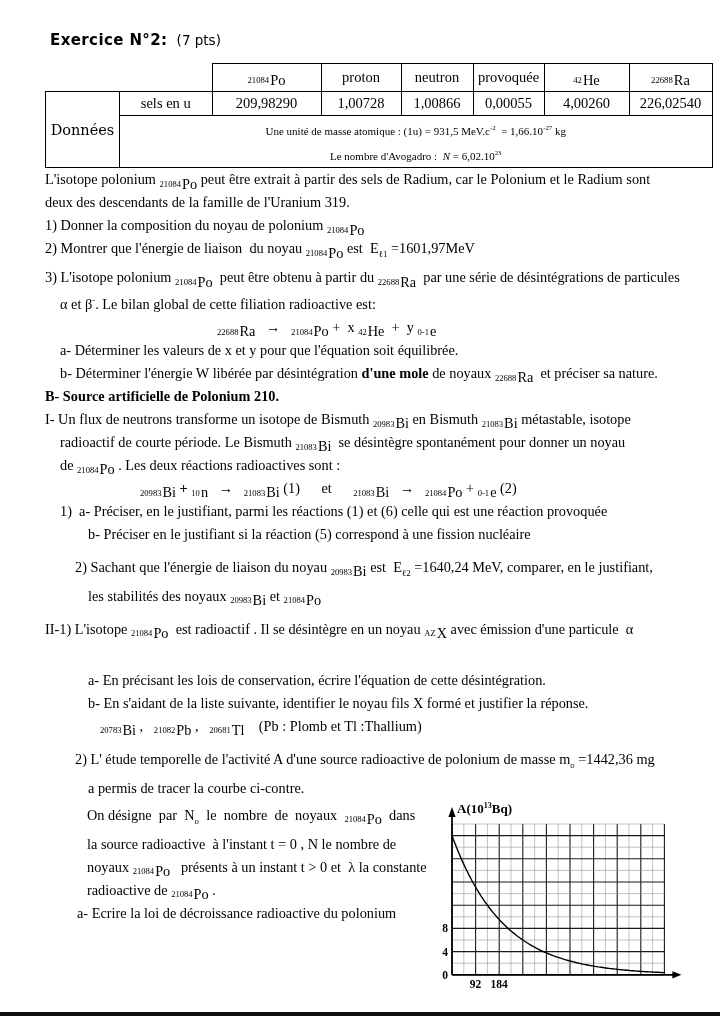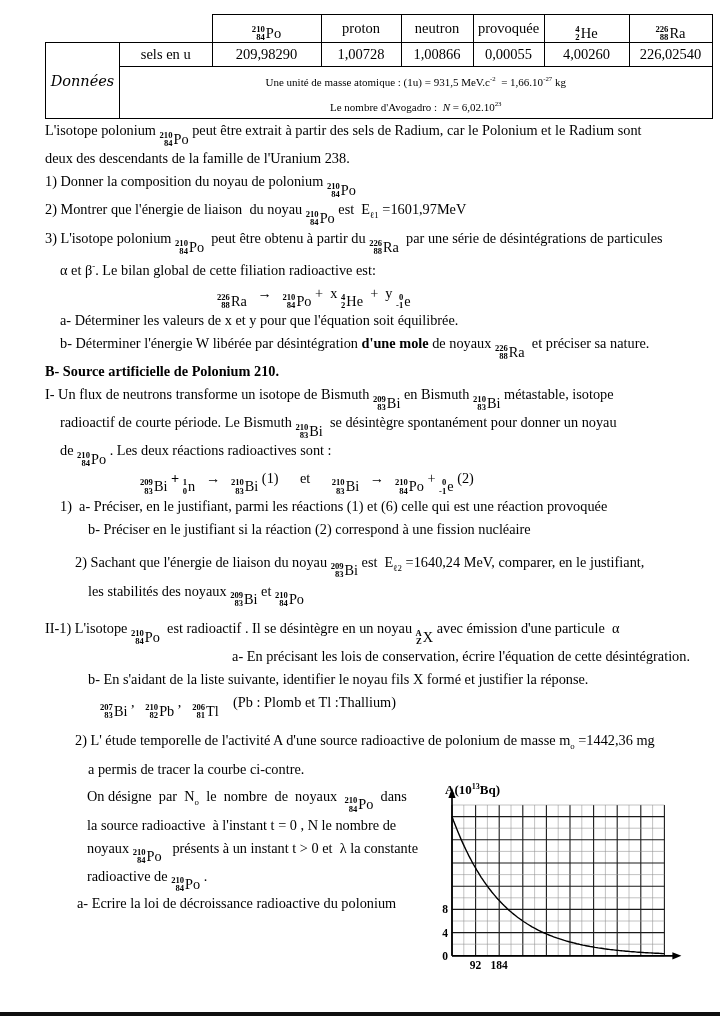--- a/index.html
+++ b/index.html
@@ -14,61 +14,65 @@
 
   
   table.data-table{border-collapse:collapse;margin:14px 0 0 45px;table-layout:fixed;width:628px;}
   table.data-table td,table.data-table th{
     border:1.4px solid #000;font-weight:normal;text-align:center;
     font-size:14.5px;padding:1px 2px;vertical-align:middle;
   }
   table.data-table .nb{border:none;}
   table.data-table th{height:25px;}
   table.data-table .vals td{height:21px;}
-  td.donnees{font-style:italic;font-size:16.5px;font-family:"DejaVu Serif","Liberation Serif",serif;}
+  td.donnees{font-size:16.5px;font-family:"DejaVu Serif","Liberation Serif",serif;}
   td.dlines{text-align:left;padding:3px 6px 4px 8px;}
   td.dlines .dl{font-size:11px;line-height:21px;white-space:pre-wrap;}
 
   
   .content{padding:0 30px 0 45px;}
   .line{font-size:14.3px;line-height:23px;white-space:pre-wrap;}
   .bold{font-weight:bold;}
   .ind1{padding-left:15px;}
   .ind2{padding-left:30px;}
   .ind3{padding-left:43px;}
   .ind4{padding-left:55px;}
   .eq1{padding-left:172px;}
   .eq2{padding-left:95px;}
   .mt-sec{margin-top:20px;}
   .mt-q{}
   .mt-s{margin-top:10px;}
-  .mt-b{margin-top:0;text-align:right;}
+  .mt-b{margin-top:28px;}
 
   sup{font-size:.62em;}
   sub{font-size:.62em;}
 
   
   .nuc{display:inline-flex;align-items:center;vertical-align:-0.18em;}
-  .nuc .stack{display:inline-flex;flex-direction:column;align-items:flex-end;
-    font-size:.60em;line-height:.95;margin-right:1px;font-weight:bold;}
+  .nuc .stack{display:inline-flex;flex-direction:row;align-items:flex-end;
+    font-size:.60em;line-height:.95;margin-right:1px;font-weight:normal;}
   .nuc .sym{line-height:1;}
 
   
   .bottom-block{display:flex;margin-top:4px;}
   .bb-left{width:425px;padding-left:32px;box-sizing:border-box;}
   .bb-left .desc{padding-left:10px;}
   .graph{position:relative;width:255px;height:192px;margin-left:2px;flex:none;}
-  .graph .ylab{position:absolute;top:-3px;left:10px;font-weight:bold;font-size:13px;white-space:nowrap;}
+  .graph .ylab{position:absolute;top:-3px;left:22px;font-weight:bold;font-size:13px;white-space:nowrap;}
   .bottom-bar{position:absolute;left:0;bottom:2px;width:100%;height:4px;background:#0f0f0f;}
 </style>
 </head>
 <body>
 
 <div class="page">
 
+  <div class="title-row">
+    <span class="title-main">Exercice N°2:</span>
+    <span class="title-pts">(7 pts)</span>
+  </div>
 
   <table class="data-table">
     <tbody>
         <tr>
       <td class="nb" style="width:70px"></td>
       <td class="nb" style="width:88px"></td>
       <th style="width:104px"><span class="nuc">
               <span class="stack">
                 <span>210</span>
                 <span>84</span>
@@ -108,37 +112,37 @@
         <div class="dl">Une unité de masse atomique : (1u) = 931,5 MeV.c<sup>-2</sup>  = 1,66.10<sup>-27</sup> kg</div>
         <div class="dl">Le nombre d'Avogadro :  <i>N</i> = 6,02.10<sup>23</sup></div>
       </td>
     </tr>
   </tbody>
     </table>
 
   <div class="content">
 
     <div class="line">L'isotope polonium <span class="nuc"><span class="stack"><span>210</span><span>84</span></span><span class="sym">Po</span></span> peut être extrait à partir des sels de Radium, car le Polonium et le Radium sont</div>
-    <div class="line">deux des descendants de la famille de l'Uranium 238.</div>
+    <div class="line">deux des descendants de la famille de l'Uranium 319.</div>
 
     <div class="line mt-q">1) Donner la composition du noyau de polonium <span class="nuc"><span class="stack"><span>210</span><span>84</span></span><span class="sym">Po</span></span></div>
     <div class="line">2) Montrer que l'énergie de liaison  du noyau <span class="nuc"><span class="stack"><span>210</span><span>84</span></span><span class="sym">Po</span></span> est  E<sub>ℓ1</sub> =1601,97MeV</div>
     <div class="line">3) L'isotope polonium <span class="nuc"><span class="stack"><span>210</span><span>84</span></span><span class="sym">Po</span></span>  peut être obtenu à partir du <span class="nuc"><span class="stack"><span>226</span><span>88</span></span><span class="sym">Ra</span></span>  par une série de désintégrations de particules</div>
     <div class="line ind1">α et β<sup>-</sup>. Le bilan global de cette filiation radioactive est:</div>
     <div class="line eq1"><span class="nuc"><span class="stack"><span>226</span><span>88</span></span><span class="sym">Ra</span></span>   →   <span class="nuc"><span class="stack"><span>210</span><span>84</span></span><span class="sym">Po</span></span> +  x <span class="nuc"><span class="stack"><span>4</span><span>2</span></span><span class="sym">He</span></span>  +  y <span class="nuc"><span class="stack"><span>0</span><span>-1</span></span><span class="sym">e</span></span></div>
     <div class="line ind1">a- Déterminer les valeurs de x et y pour que l'équation soit équilibrée.</div>
     <div class="line ind1">b- Déterminer l'énergie W libérée par désintégration <b>d'une mole</b> de noyaux <span class="nuc"><span class="stack"><span>226</span><span>88</span></span><span class="sym">Ra</span></span>  et préciser sa nature.</div>
 
     <div class="line bold mt-q">B- Source artificielle de Polonium 210.</div>
     <div class="line">I- Un flux de neutrons transforme un isotope de Bismuth <span class="nuc"><span class="stack"><span>209</span><span>83</span></span><span class="sym">Bi</span></span> en Bismuth <span class="nuc"><span class="stack"><span>210</span><span>83</span></span><span class="sym">Bi</span></span> métastable, isotope</div>
     <div class="line ind1">radioactif de courte période. Le Bismuth <span class="nuc"><span class="stack"><span>210</span><span>83</span></span><span class="sym">Bi</span></span>  se désintègre spontanément pour donner un noyau</div>
     <div class="line ind1">de <span class="nuc"><span class="stack"><span>210</span><span>84</span></span><span class="sym">Po</span></span> . Les deux réactions radioactives sont :</div>
     <div class="line eq2"><span class="nuc"><span class="stack"><span>209</span><span>83</span></span><span class="sym">Bi</span></span> <b>+</b> <span class="nuc"><span class="stack"><span>1</span><span>0</span></span><span class="sym">n</span></span>   →   <span class="nuc"><span class="stack"><span>210</span><span>83</span></span><span class="sym">Bi</span></span> (1)      et      <span class="nuc"><span class="stack"><span>210</span><span>83</span></span><span class="sym">Bi</span></span>   →   <span class="nuc"><span class="stack"><span>210</span><span>84</span></span><span class="sym">Po</span></span> + <span class="nuc"><span class="stack"><span>0</span><span>-1</span></span><span class="sym">e</span></span> (2)</div>
     <div class="line ind1">1)  a- Préciser, en le justifiant, parmi les réactions (1) et (6) celle qui est une réaction provoquée</div>
-    <div class="line ind3">b- Préciser en le justifiant si la réaction (2) correspond à une fission nucléaire</div>
+    <div class="line ind3">b- Préciser en le justifiant si la réaction (5) correspond à une fission nucléaire</div>
     <div class="line ind2 mt-s">2) Sachant que l'énergie de liaison du noyau <span class="nuc"><span class="stack"><span>209</span><span>83</span></span><span class="sym">Bi</span></span> est  E<sub>ℓ2</sub> =1640,24 MeV, comparer, en le justifiant,</div>
     <div class="line ind3">les stabilités des noyaux <span class="nuc"><span class="stack"><span>209</span><span>83</span></span><span class="sym">Bi</span></span> et <span class="nuc"><span class="stack"><span>210</span><span>84</span></span><span class="sym">Po</span></span></div>
     <div class="line mt-s">II-1) L'isotope <span class="nuc"><span class="stack"><span>210</span><span>84</span></span><span class="sym">Po</span></span>  est radioactif . Il se désintègre en un noyau <span class="nuc"><span class="stack"><span>A</span><span>Z</span></span><span class="sym">X</span></span> avec émission d'une particule  α</div>
     <div class="line ind3 mt-b">a- En précisant les lois de conservation, écrire l'équation de cette désintégration.</div>
     <div class="line ind3">b- En s'aidant de la liste suivante, identifier le noyau fils X formé et justifier la réponse.</div>
     <div class="line ind4"><span class="nuc"><span class="stack"><span>207</span><span>83</span></span><span class="sym">Bi</span></span> ,   <span class="nuc"><span class="stack"><span>210</span><span>82</span></span><span class="sym">Pb</span></span> ,   <span class="nuc"><span class="stack"><span>206</span><span>81</span></span><span class="sym">Tl</span></span>    (Pb : Plomb et Tl :Thallium)</div>
     <div class="line ind2 mt-s">2) L' étude temporelle de l'activité A d'une source radioactive de polonium de masse m<sub>o</sub> =1442,36 mg</div>
     <div class="line ind3">a permis de tracer la courbe ci-contre.</div>
 
     <div class="bottom-block">

